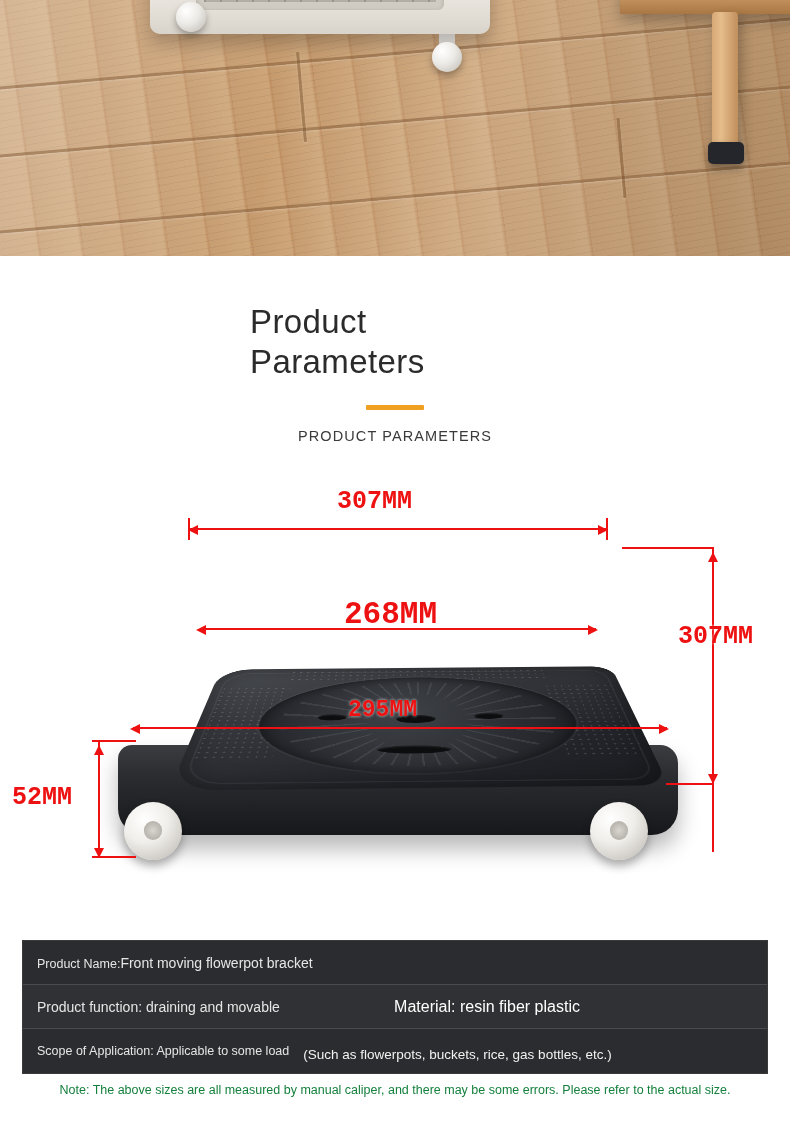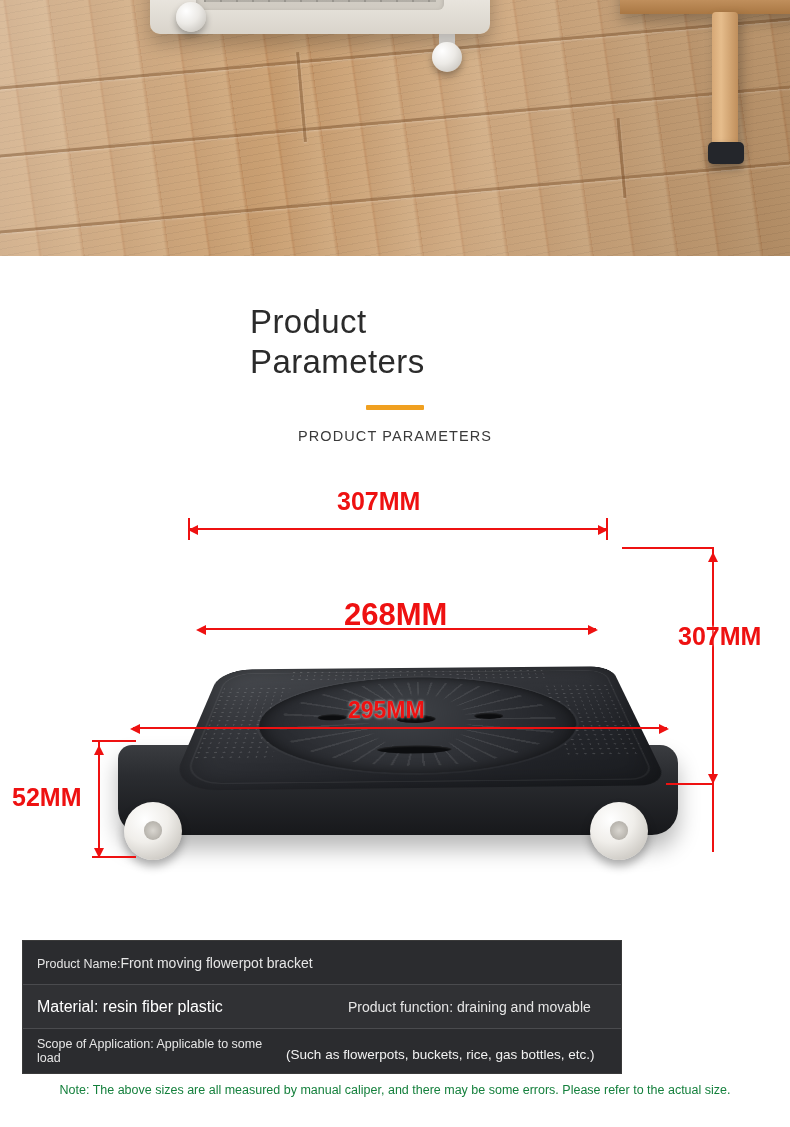--- a/index.html
+++ b/index.html
@@ -151,20 +151,21 @@
     height: 420px;
     margin-top: 36px;
   }
 
   .dim-label {
     position: absolute;
     color: #ee1111;
     font-weight: bold;
     white-space: nowrap;
     text-shadow: 0 0 3px rgba(255,255,255,0.85);
+    font-family: Liberation Mono, monospace;
   }
   .dim-307-top { left: 337px; top: 7px; font-size: 25px; }
   .dim-307-right { left: 678px; top: 142px; font-size: 25px; }
   .dim-52 { left: 12px; top: 303px; font-size: 25px; }
   .dim-268 { left: 344px; top: 117px; font-size: 31px; }
   .dim-295 { left: 348px; top: 217px; font-size: 23px; }
 
   .rline { position: absolute; background: #ee1111; }
   .h2 { height: 2px; }
   .v2 { width: 2px; }
@@ -288,21 +289,21 @@
     border-radius: 50%;
     background: radial-gradient(circle, #d9d6d0, #a8a49d);
   }
   .wheel.w1 { left: 14px; top: 272px; }
   .wheel.w2 { left: 480px; top: 272px; }
 
   
   .specs {
     position: absolute;
     left: 22px; top: 940px;
-    width: 600px;
+    width: 746px;
     border: 1px solid #3a3a3a;
     background: #4d7c0f;
   }
   .spec-row {
     display: flex;
     align-items: center;
     min-height: 44px;
     border-bottom: 1px solid #4a4b4e;
     color: #ffffff;
   }
@@ -427,25 +428,25 @@
 <div class="specs">
 
   <div class="spec-row dark">
     <div class="spec-cell left">
       <span class="k-sm">Product Name:</span>
       <span class="v-sm">Front moving flowerpot bracket</span>
     </div>
   </div>
 
   <div class="spec-row mid">
+    <div class="spec-cell right">
+      <span class="v-sm">Product function: draining and movable</span>
+    </div>
     <div class="spec-cell left">
       <span class="k-lg">Material: resin fiber plastic</span>
-    </div>
-    <div class="spec-cell right">
-      <span class="v-sm">Product function: draining and movable</span>
     </div>
   </div>
 
   <div class="spec-row dark">
     <div class="spec-cell left" style="width:auto; max-width:44%;">
       <span class="k-sm">Scope of Application: Applicable to some load</span>
     </div>
     <div class="spec-cell right" style="width:auto; flex:1; padding-left:0;margin-top:8px;">
       <span class="v-md">(Such as flowerpots, buckets, rice, gas bottles, etc.)</span>
     </div>

